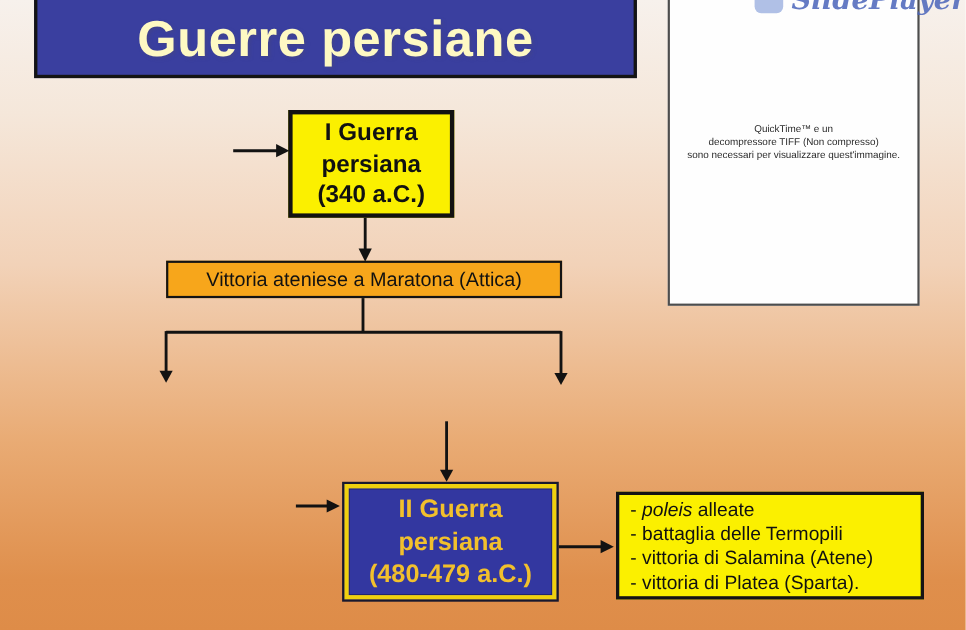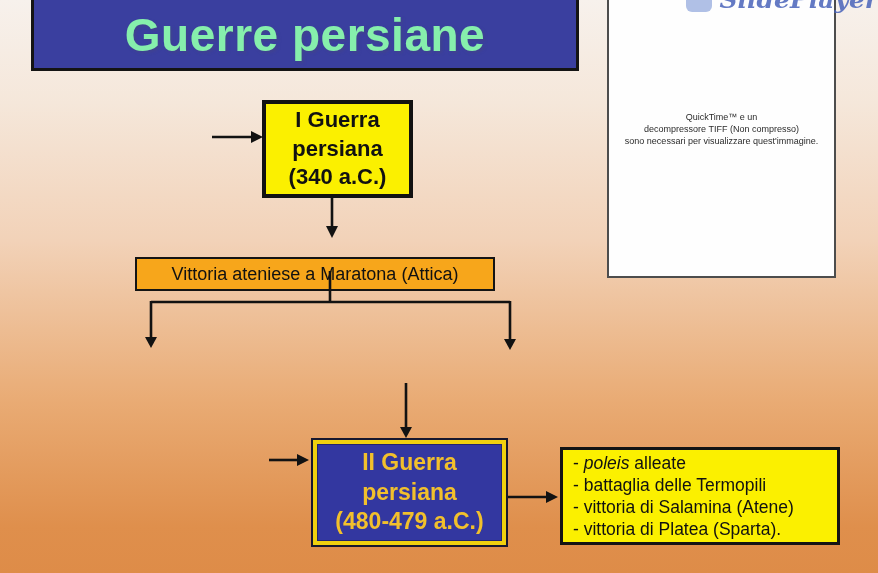--- a/index.html
+++ b/index.html
@@ -10,21 +10,21 @@
     background:linear-gradient(180deg,#f7f1ec 0%,#f5e7da 18%,#f2d2b8 42%,#e9ab74 70%,#df8f4c 92%,#de8c48 100%);
   }
   .abs { position:absolute; }
 
   .title-box {
     left:31px; top:-9px; width:548px; height:80px;
     background:#3a3f9f; border:3px solid #141414;
     display:flex; align-items:flex-end; justify-content:center; z-index:2;
   }
   .title-text {
-    color:#86efac; font-weight:bold; font-size:46px; line-height:1;
+    color:#fef9c3; font-weight:bold; font-size:46px; line-height:1;
     padding-bottom:10px; letter-spacing:0.5px;
     text-shadow:2px 2px 3px rgba(70,70,130,0.55);
   }
 
   .qt-box {
     left:607px; top:-4px; width:229px; height:282px;
     background:#fefefe; border:2px solid #4d4d4d;
     display:flex; align-items:center; justify-content:center; z-index:1;
   }
   .qt-text {
@@ -48,23 +48,23 @@
     background:#f7a61b; border:2px solid #141414;
     font-size:16px; line-height:1.23; padding:4px 8px; white-space:pre-line; z-index:2;
   }
   .guerra1 {
     left:262px; top:100px; width:151px; height:98px;
     background:#fbf000; border:4px solid #121212;
     display:flex; align-items:center; justify-content:center; text-align:center;
     font-weight:bold; font-size:22px; line-height:1.3; white-space:pre-line; z-index:2;
   }
   .maratona {
-    left:135px; top:237px; width:360px; height:34px;
+    left:151px; top:237px; width:360px; height:34px;
     background:#f7a61b; border:2px solid #141414;
-    display:flex; align-items:center; justify-content:center; font-size:18px; z-index:2;margin-top:20px;
+    display:flex; align-items:center; justify-content:center; font-size:18px; z-index:2;
   }
   .atene {
     left:30px; top:348px; width:239px; height:122px;
     background:#fbf000; border:3px solid #141414;
     font-size:17px; line-height:1.28; padding:4px 9px; white-space:pre-line; z-index:2;
   }
   .volonta {
     left:330px; top:350px; width:362px; height:33px;
     background:#fbf000; border:2px solid #141414;
     display:flex; align-items:center; justify-content:center; font-size:18px; z-index:2;

